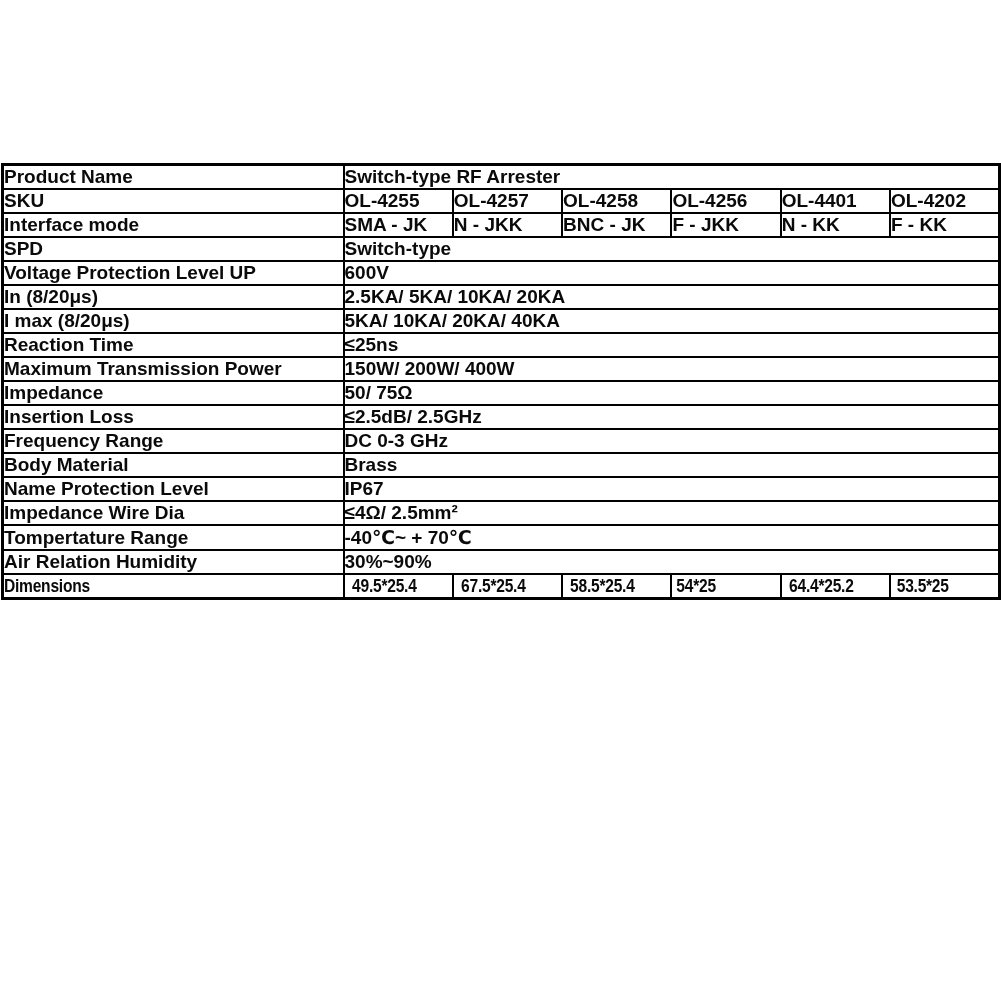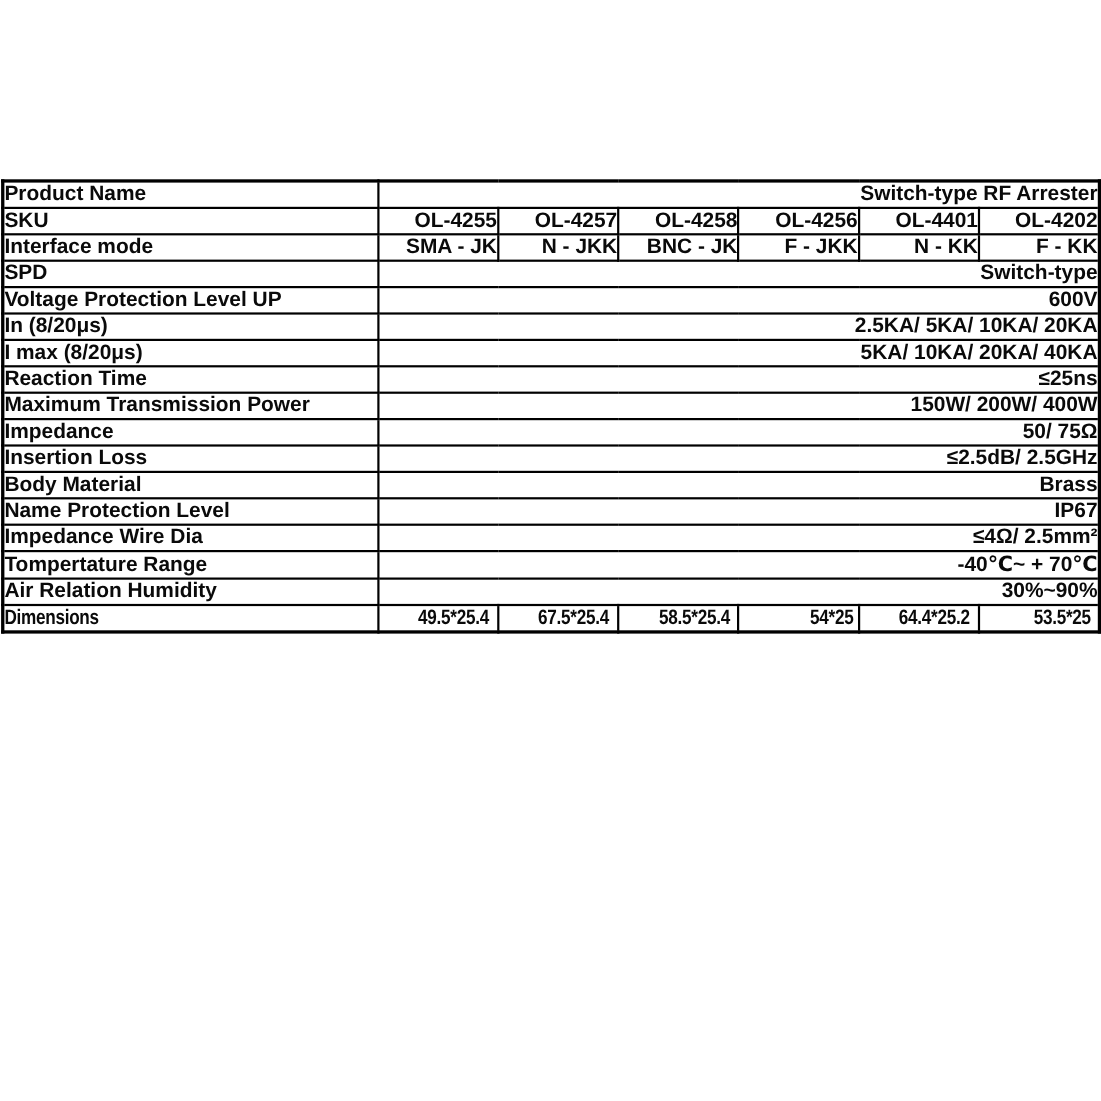--- a/index.html
+++ b/index.html
@@ -35,21 +35,21 @@
     vertical-align: middle;
   }
   table.spec-table tr {
     height: 20px;
   }
   td.lbl {
     text-align: left;
     padding-left: 6px;
   }
   td.val {
-    text-align: right;
+    text-align: left;
   }
   
   .narrow-wrap {
     display: inline-block;
     transform: scaleX(0.82);
     transform-origin: center center;
     letter-spacing: -0.3px;
   }
   td.lbl .narrow-wrap {
     transform-origin: left center;
@@ -122,20 +122,24 @@
     </tr>
     <tr>
       <td class="lbl">Impedance</td>
       <td class="val" colspan="6">50/ 75Ω</td>
     </tr>
     <tr>
       <td class="lbl">Insertion Loss</td>
       <td class="val" colspan="6">≤2.5dB/ 2.5GHz</td>
     </tr>
     <tr>
+      <td class="lbl">Frequency Range</td>
+      <td class="val" colspan="6">DC 0-3 GHz</td>
+    </tr>
+    <tr>
       <td class="lbl">Body Material</td>
       <td class="val" colspan="6">Brass</td>
     </tr>
     <tr>
       <td class="lbl">Name Protection Level</td>
       <td class="val" colspan="6">IP67</td>
     </tr>
     <tr>
       <td class="lbl">Impedance Wire Dia</td>
       <td class="val" colspan="6">≤4Ω/ 2.5mm²</td>

